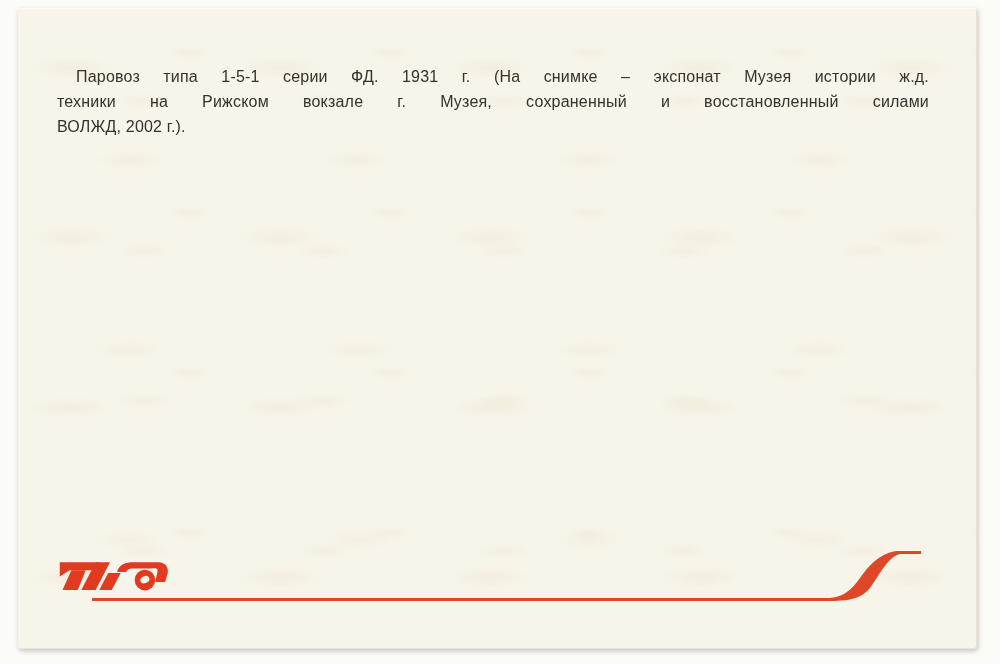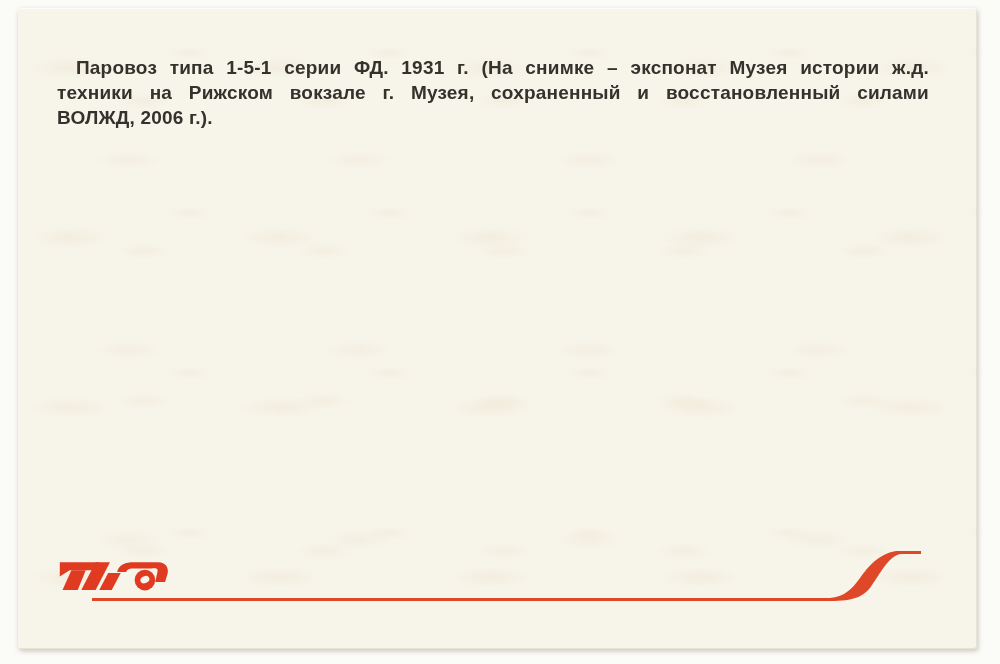--- a/index.html
+++ b/index.html
@@ -39,24 +39,24 @@
       radial-gradient(ellipse 60px 16px at 25% 35%, rgba(205,180,110,.09), transparent 70%),
       radial-gradient(ellipse 40px 12px at 70% 62%, rgba(205,180,110,.08), transparent 70%),
       radial-gradient(ellipse 50px 14px at 48% 80%, rgba(200,175,105,.07), transparent 70%),
       radial-gradient(ellipse 34px 10px at 86% 28%, rgba(205,180,110,.07), transparent 70%);
     background-size:210px 170px,180px 150px,230px 190px,200px 160px;
     background-repeat:repeat;
     pointer-events:none;
   }
   .caption{
     position:absolute;
-    left:39px;top:47px;
+    left:39px;top:56px;
     width:872px;
-    font-size:19px;
-    font-weight:700;
+    font-size:16px;
+    font-weight:400;
     line-height:25px;
     letter-spacing:.2px;
     color:var(--text);
   }
   .cap-line{
     display:block;
     white-space:normal;
   }
   .cap-line.fill{
     text-align:justify;
@@ -81,21 +81,21 @@
 </style>
 </head>
 <body>
 
 <div class="scan">
   <div class="card">
 
     <p class="caption">
       <span class="cap-line first fill">Паровоз типа 1-5-1 серии ФД. 1931 г. (На снимке – экспонат Музея истории ж.д.</span>
       <span class="cap-line fill">техники на Рижском вокзале г. Музея, сохраненный и восстановленный силами</span>
-      <span class="cap-line">ВОЛЖД, 2006 г.).</span>
+      <span class="cap-line">ВОЛЖД, 2002 г.).</span>
     </p>
 
     <svg class="logo-svg" viewBox="0 0 125 36" role="img" aria-label="РЖД">
 
       <path class="logo-fill" d="M2 2 L46 2 L46 11 L13 11 L2 18 Z"></path>
       <path class="logo-fill" d="M15 11 L31 11 L22 33 L5 33 Z"></path>
 
       <path class="logo-fill" d="M26 33 L42 33 L58 2 L42 2 Z"></path>
       <path class="logo-fill" d="M46 33 L60 33 L70 14 L56 14 Z"></path>
 

